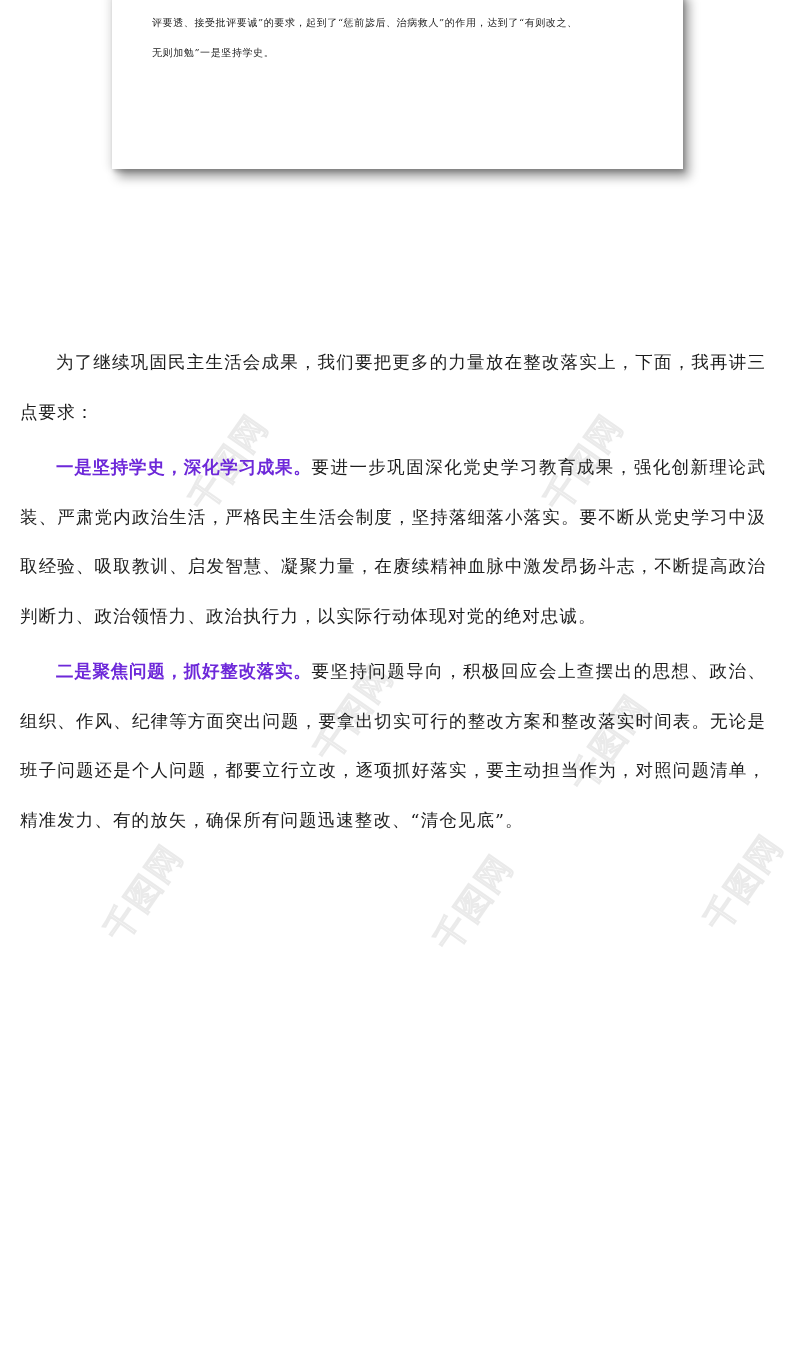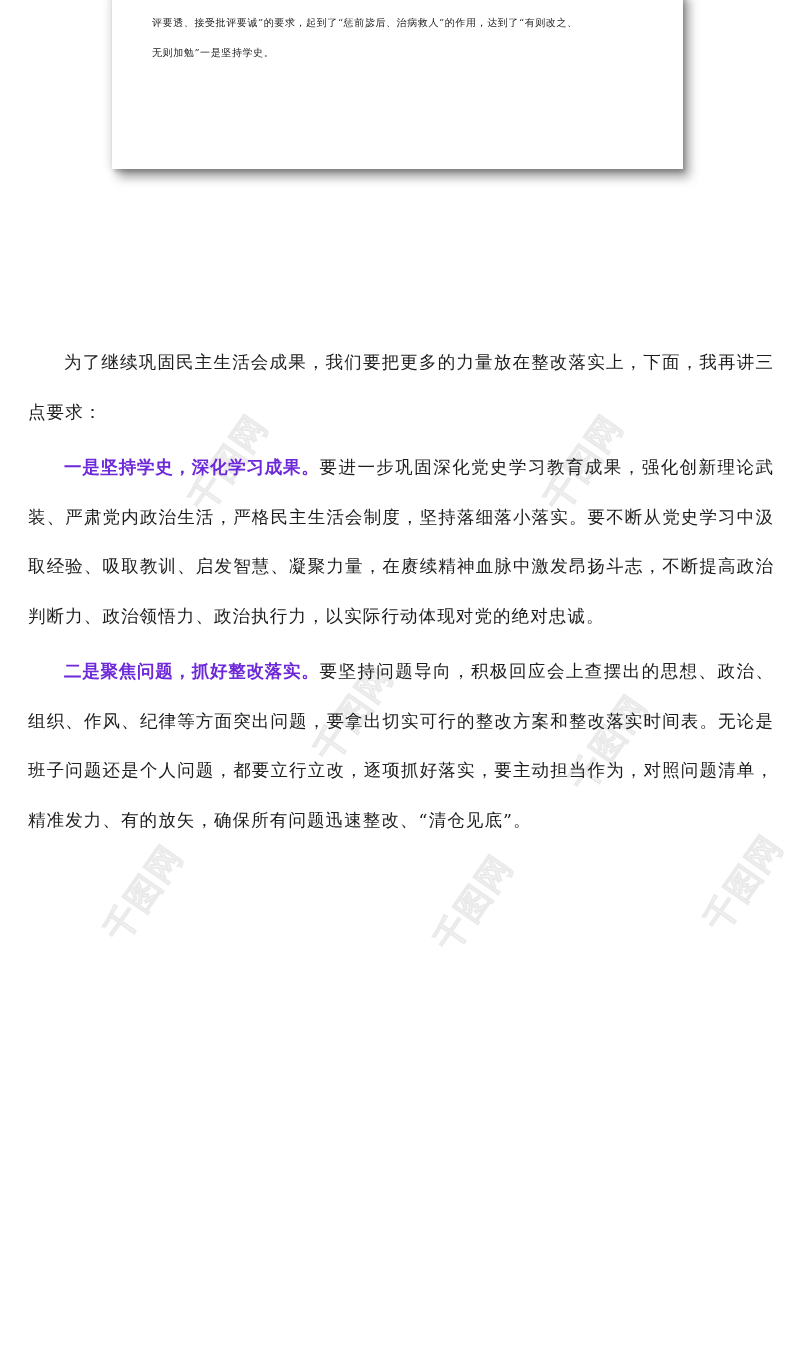--- a/index.html
+++ b/index.html
@@ -34,21 +34,21 @@
       font-size: 10px;
       line-height: 30px;
       color: #222;
       margin: 0;
       letter-spacing: 0.6px;
     }
 
     
     .doc-body {
       position: absolute;
-      left: 28px;
+      left: 20px;
       top: 338px;
       width: 746px;
     }
     .para {
       margin: 0 0 0 0;
       font-size: 17.5px;
       line-height: 49.5px;
       text-indent: 36px;
       text-align: justify;
       letter-spacing: 1.1px;

